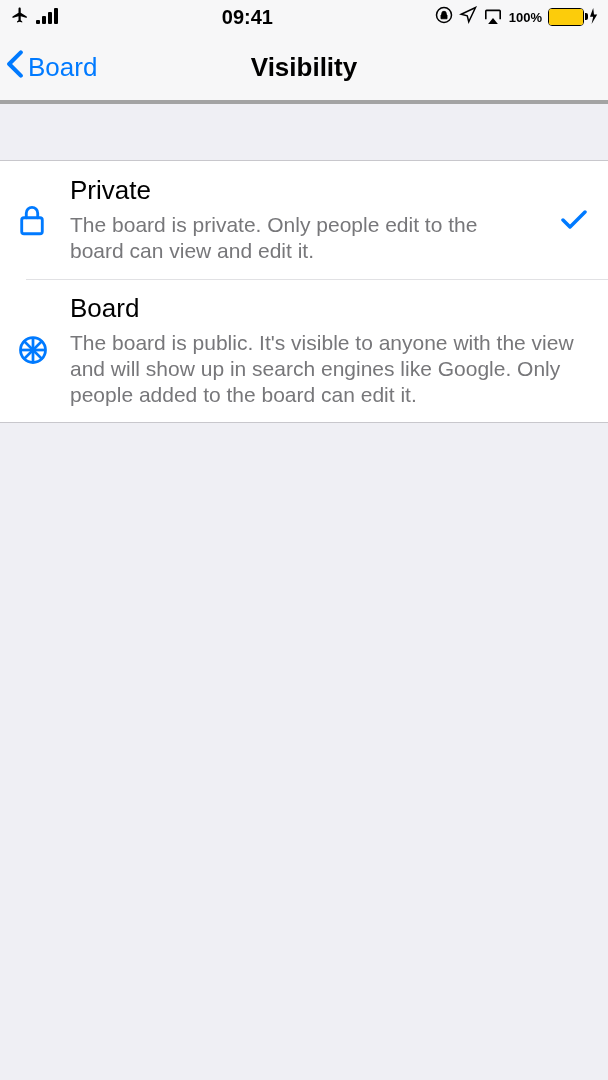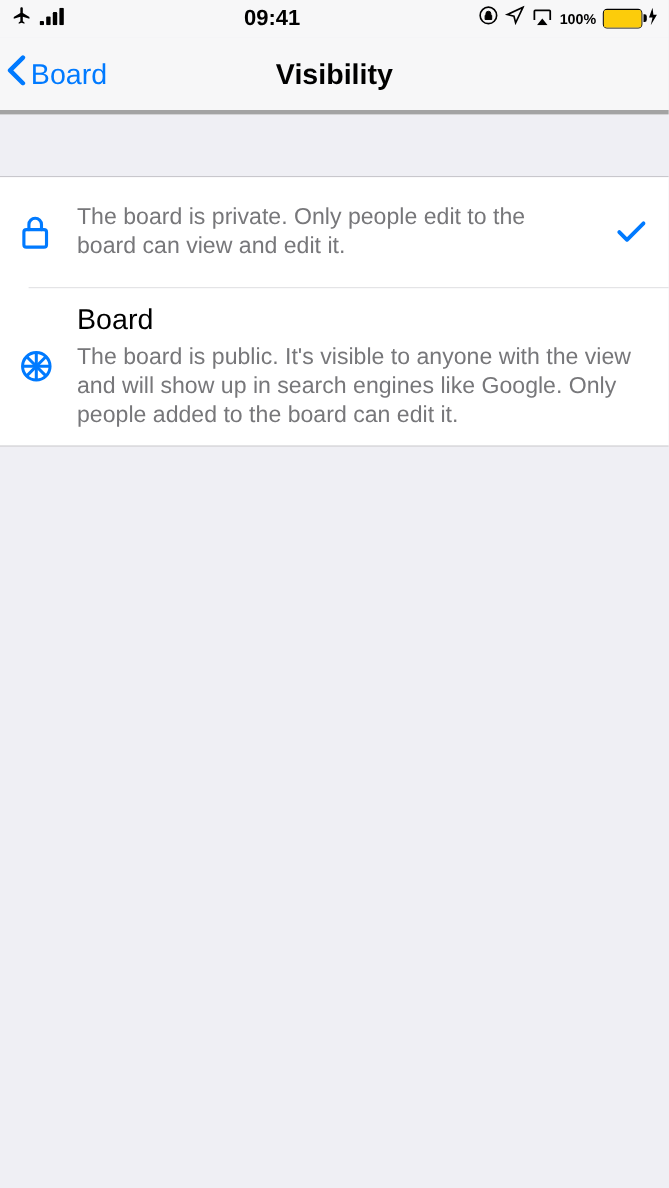--- a/index.html
+++ b/index.html
@@ -221,20 +221,21 @@
 
 <div class="list">
   <div class="list-item">
     <div class="item-icon">
       <svg width="28" height="32" viewBox="0 0 24 28" fill="none" stroke="#007AFF" stroke-width="2.5" stroke-linecap="round" stroke-linejoin="round">
         <rect x="3" y="12" width="18" height="14" rx="2"></rect>
         <path d="M7 12 V8 a5 5 0 0 1 10 0 v4"></path>
       </svg>
     </div>
     <div class="item-text">
+      <div class="item-title">Private</div>
       <div class="item-desc private-desc">The board is private. Only people edit to the board can view and edit it.</div>
     </div>
     <div class="check">
       <svg width="26" height="20" viewBox="0 0 26 20" fill="none" stroke="#007AFF" stroke-width="3.5" stroke-linecap="round" stroke-linejoin="round">
           <polyline points="2 10 9 17 24 2"></polyline>
         </svg>
     </div>
   </div>
 
   <div class="list-item">

